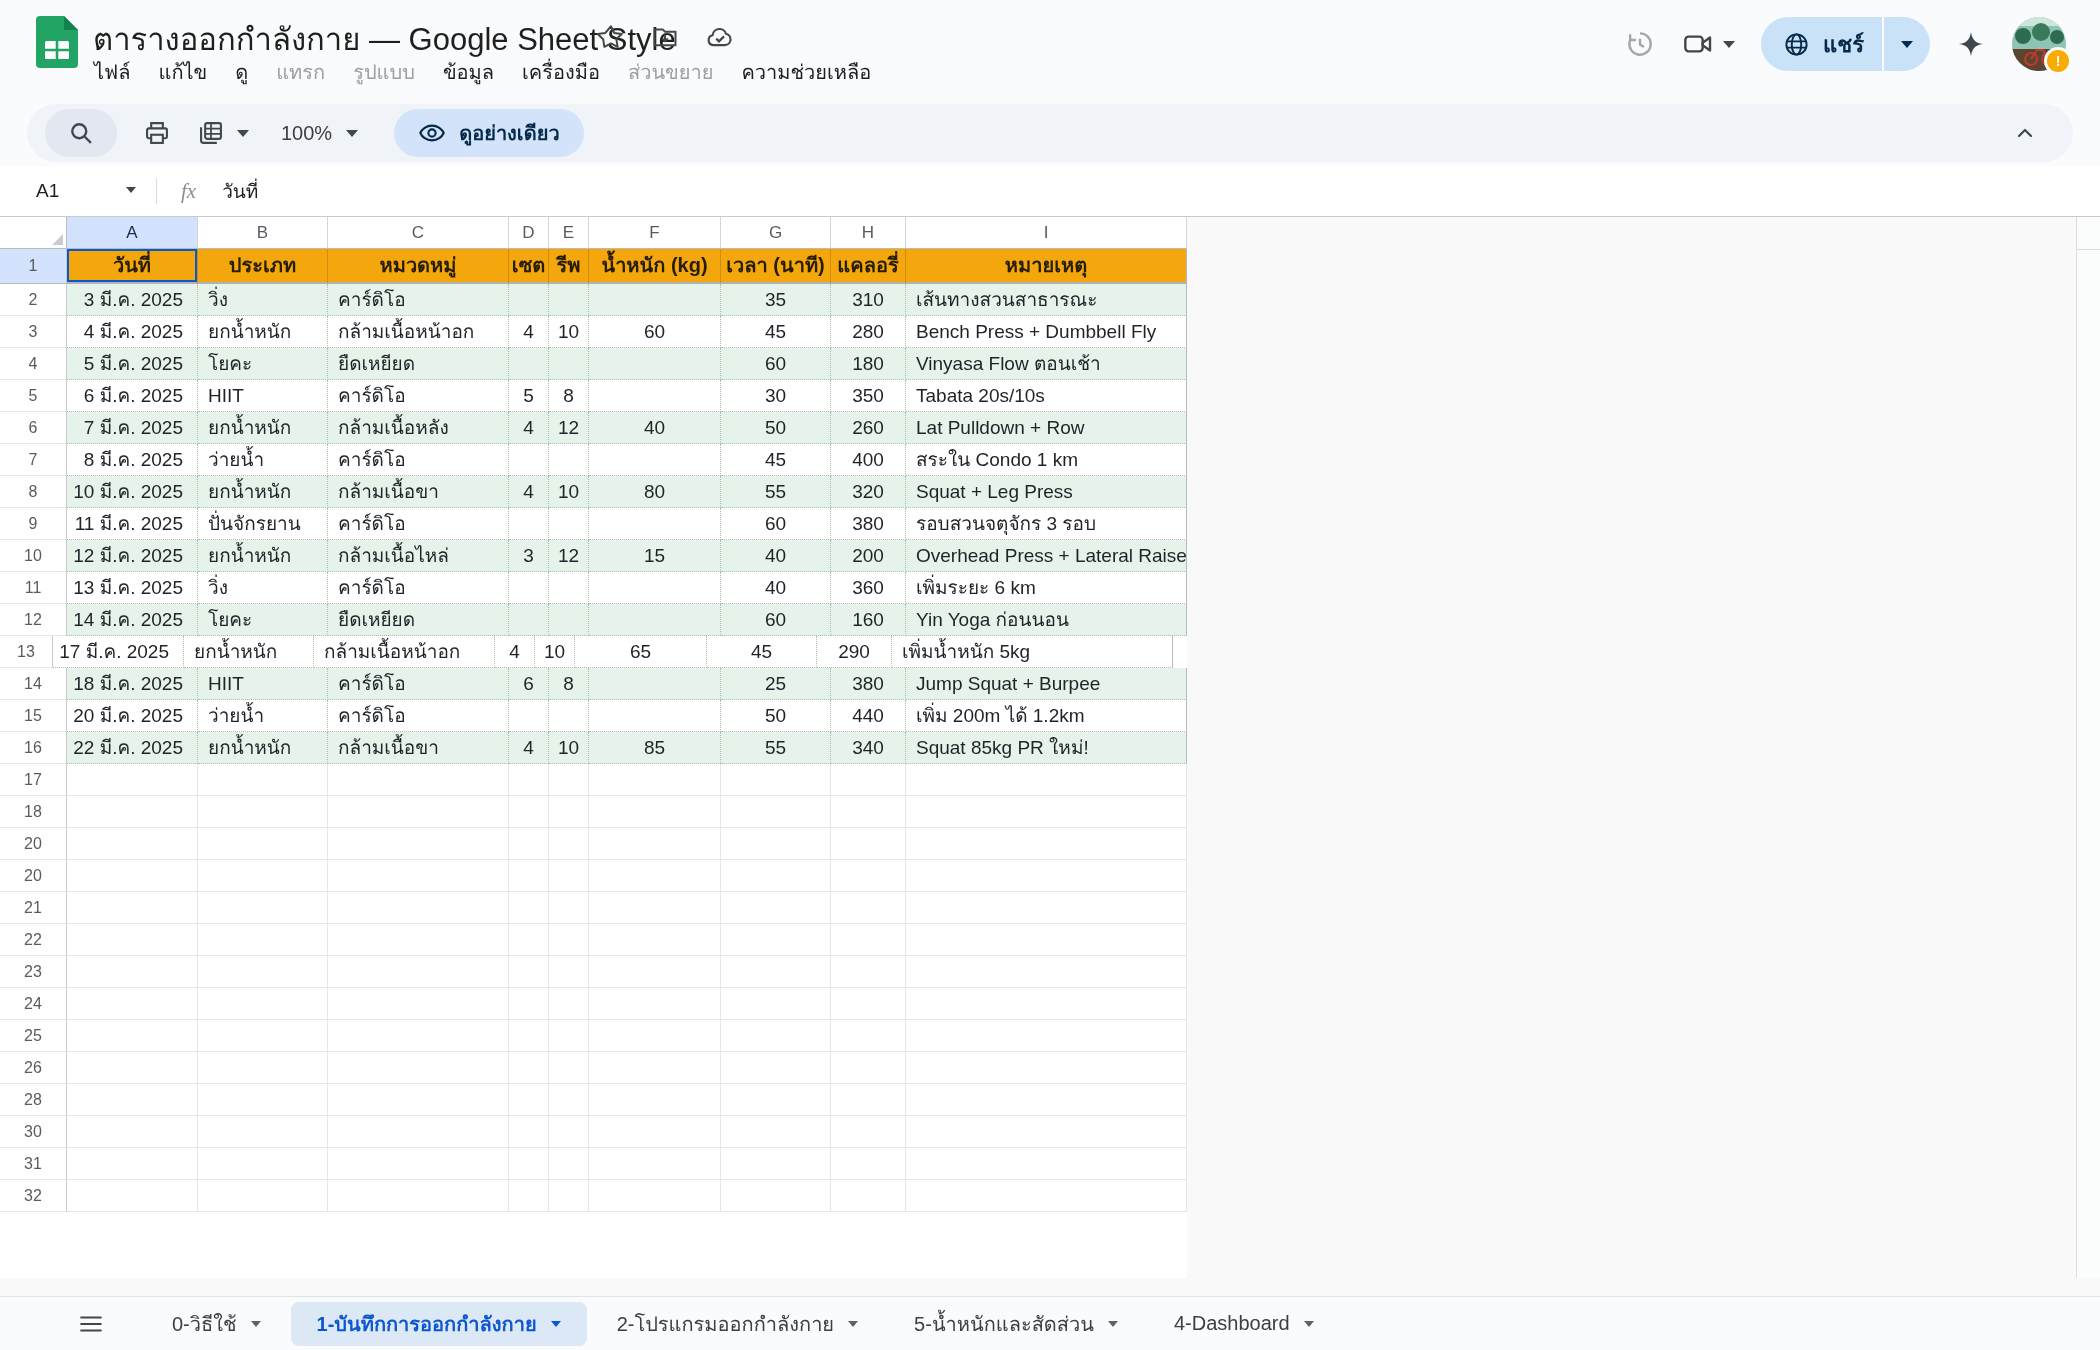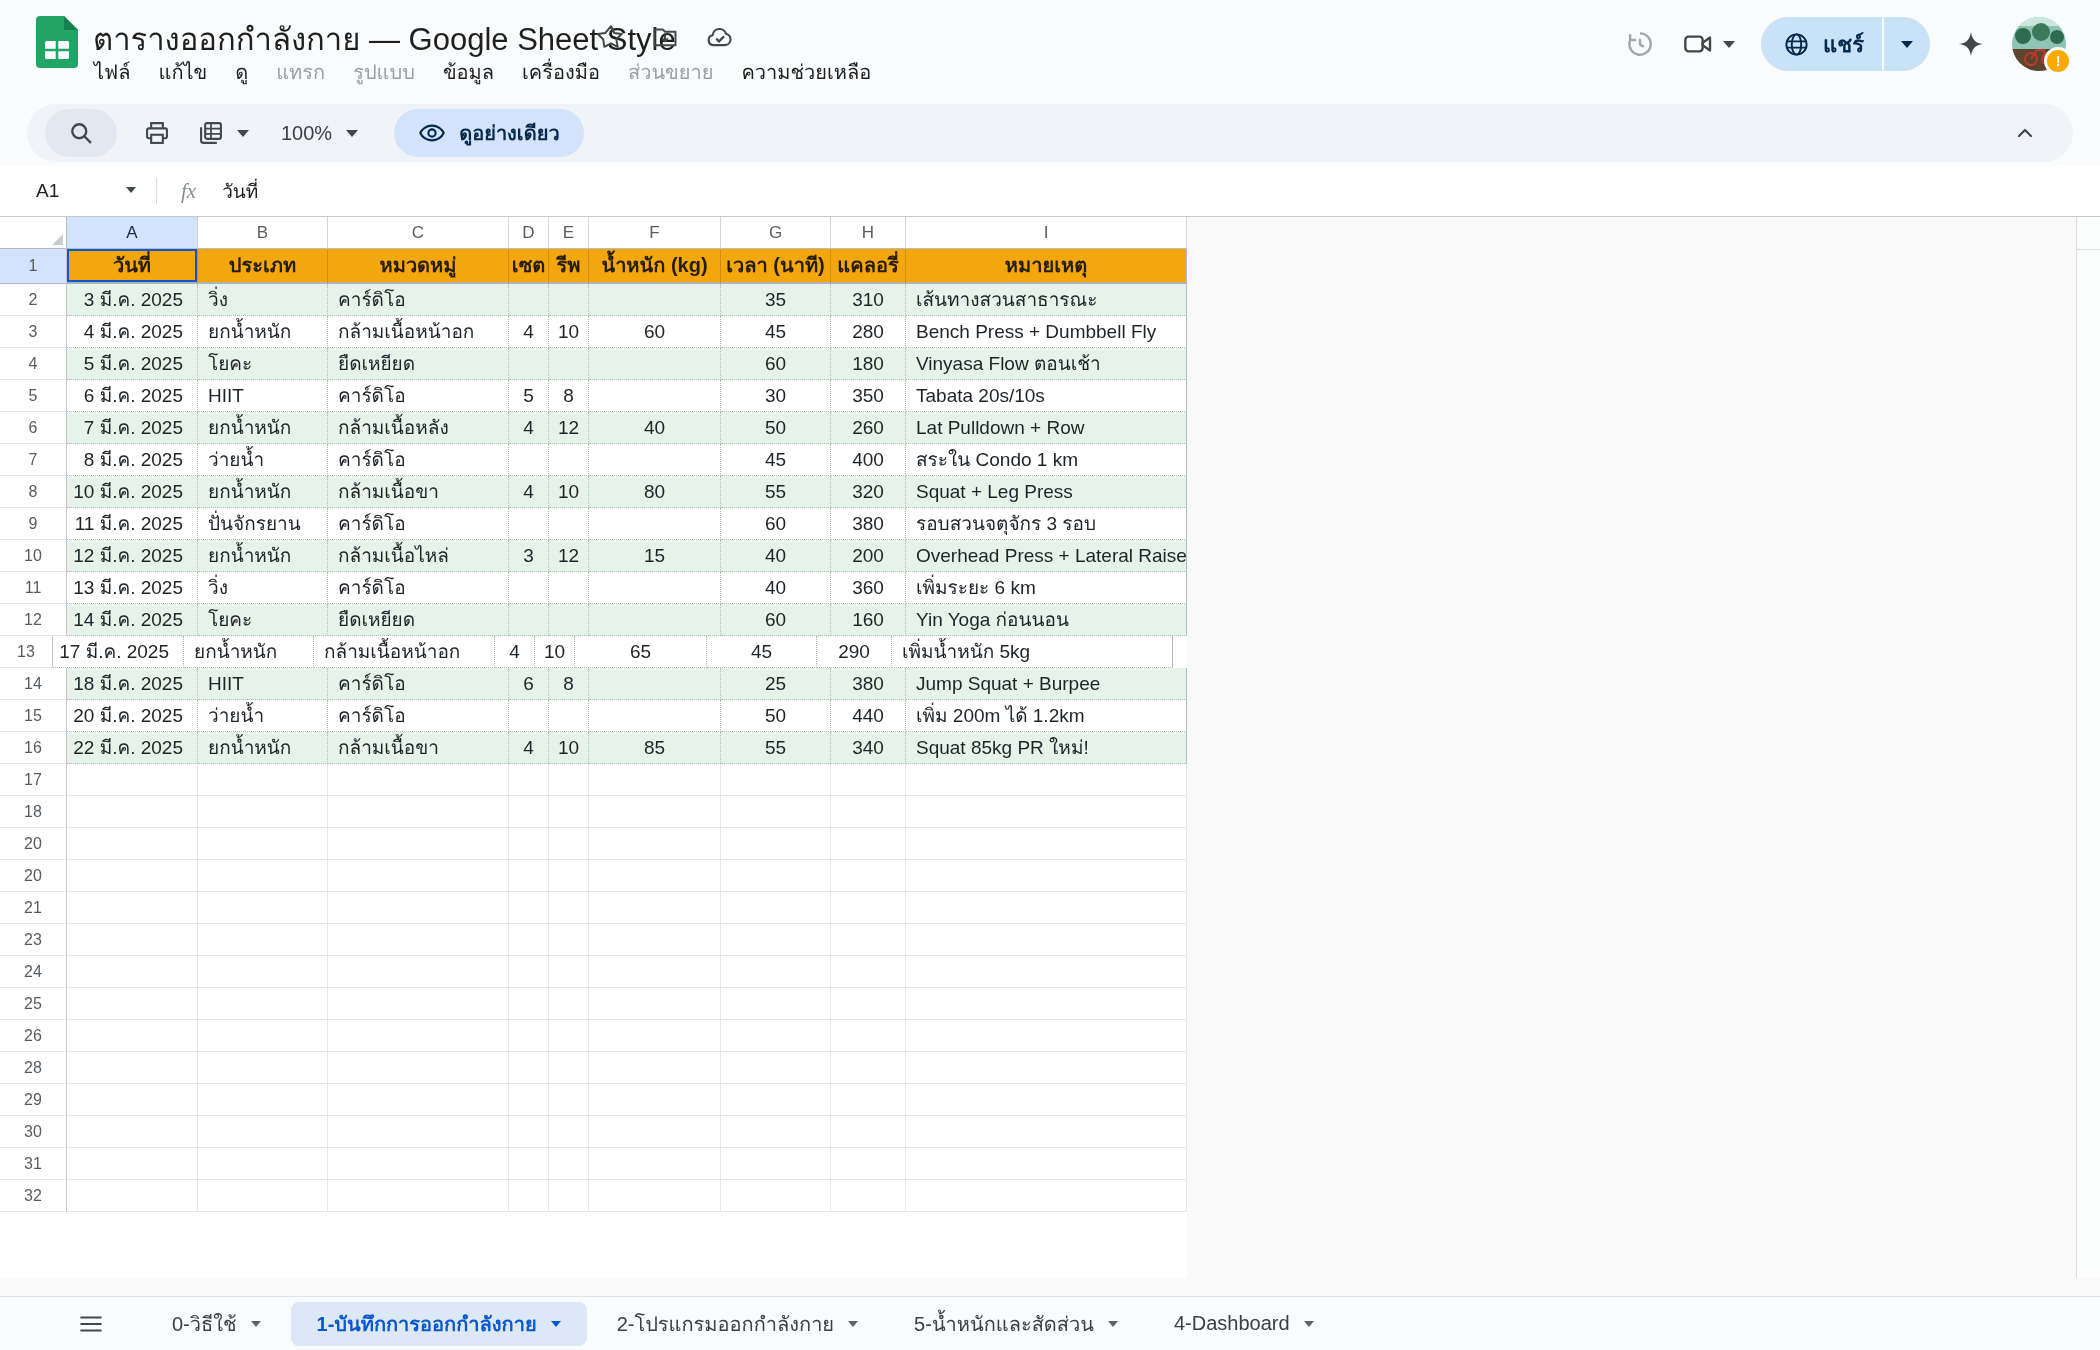--- a/index.html
+++ b/index.html
@@ -478,20 +478,32 @@
         <div class="c ec" style="width: 130px;"></div>
         <div class="c ec" style="width: 181px;"></div>
         <div class="c ec" style="width: 40px;"></div>
         <div class="c ec" style="width: 40px;"></div>
         <div class="c ec" style="width: 132px;"></div>
         <div class="c ec" style="width: 110px;"></div>
         <div class="c ec" style="width: 75px;"></div>
         <div class="c ec" style="width: 281px;"></div>
       </div>
       <div class="grow" style="height: 32px;">
+        <div class="c gut" style="width: 67px;">22</div>
+        <div class="c ec" style="width: 131px;"></div>
+        <div class="c ec" style="width: 130px;"></div>
+        <div class="c ec" style="width: 181px;"></div>
+        <div class="c ec" style="width: 40px;"></div>
+        <div class="c ec" style="width: 40px;"></div>
+        <div class="c ec" style="width: 132px;"></div>
+        <div class="c ec" style="width: 110px;"></div>
+        <div class="c ec" style="width: 75px;"></div>
+        <div class="c ec" style="width: 281px;"></div>
+      </div>
+      <div class="grow" style="height: 32px;">
         <div class="c gut" style="width: 67px;">23</div>
         <div class="c ec" style="width: 131px;"></div>
         <div class="c ec" style="width: 130px;"></div>
         <div class="c ec" style="width: 181px;"></div>
         <div class="c ec" style="width: 40px;"></div>
         <div class="c ec" style="width: 40px;"></div>
         <div class="c ec" style="width: 132px;"></div>
         <div class="c ec" style="width: 110px;"></div>
         <div class="c ec" style="width: 75px;"></div>
         <div class="c ec" style="width: 281px;"></div>
@@ -527,32 +539,20 @@
         <div class="c ec" style="width: 181px;"></div>
         <div class="c ec" style="width: 40px;"></div>
         <div class="c ec" style="width: 40px;"></div>
         <div class="c ec" style="width: 132px;"></div>
         <div class="c ec" style="width: 110px;"></div>
         <div class="c ec" style="width: 75px;"></div>
         <div class="c ec" style="width: 281px;"></div>
       </div>
       <div class="grow" style="height: 32px;">
         <div class="c gut" style="width: 67px;">28</div>
-        <div class="c ec" style="width: 131px;"></div>
-        <div class="c ec" style="width: 130px;"></div>
-        <div class="c ec" style="width: 181px;"></div>
-        <div class="c ec" style="width: 40px;"></div>
-        <div class="c ec" style="width: 40px;"></div>
-        <div class="c ec" style="width: 132px;"></div>
-        <div class="c ec" style="width: 110px;"></div>
-        <div class="c ec" style="width: 75px;"></div>
-        <div class="c ec" style="width: 281px;"></div>
-      </div>
-      <div class="grow" style="height: 32px;">
-        <div class="c gut" style="width: 67px;">29</div>
         <div class="c ec" style="width: 131px;"></div>
         <div class="c ec" style="width: 130px;"></div>
         <div class="c ec" style="width: 181px;"></div>
         <div class="c ec" style="width: 40px;"></div>
         <div class="c ec" style="width: 40px;"></div>
         <div class="c ec" style="width: 132px;"></div>
         <div class="c ec" style="width: 110px;"></div>
         <div class="c ec" style="width: 75px;"></div>
         <div class="c ec" style="width: 281px;"></div>
       </div>

